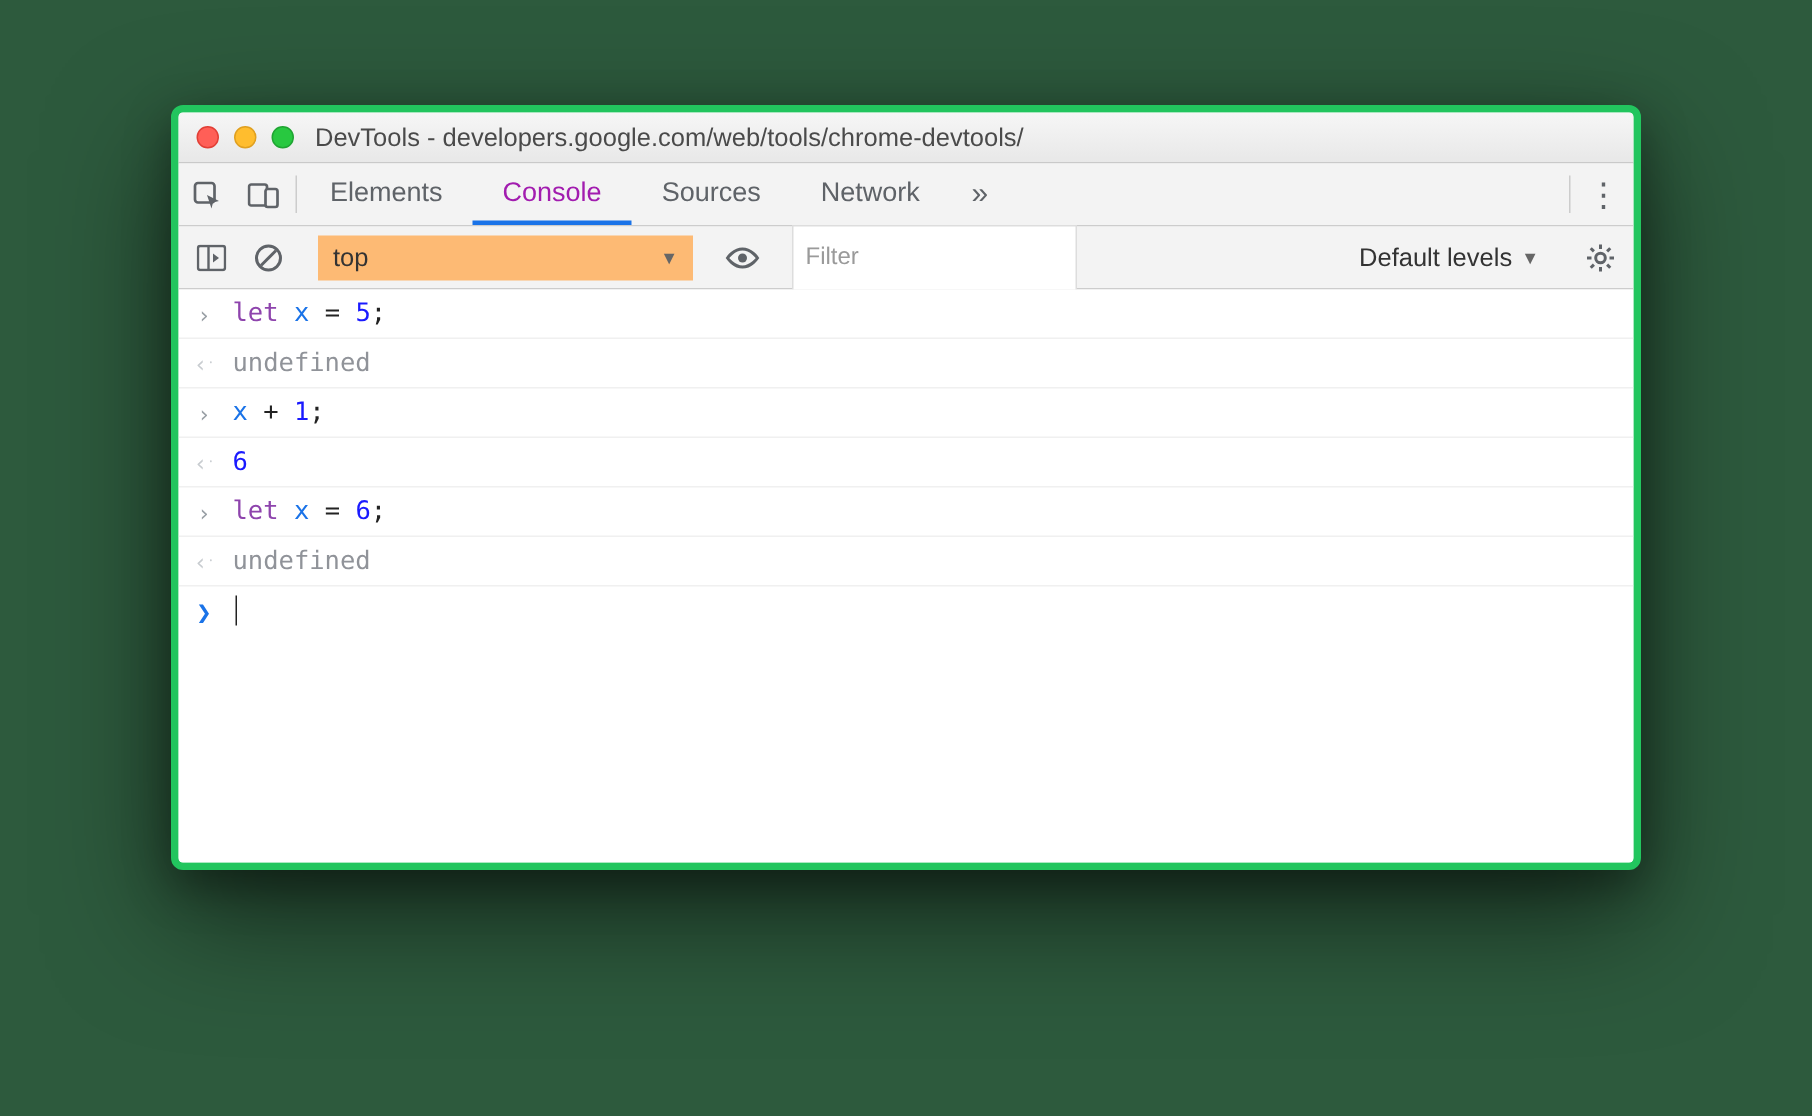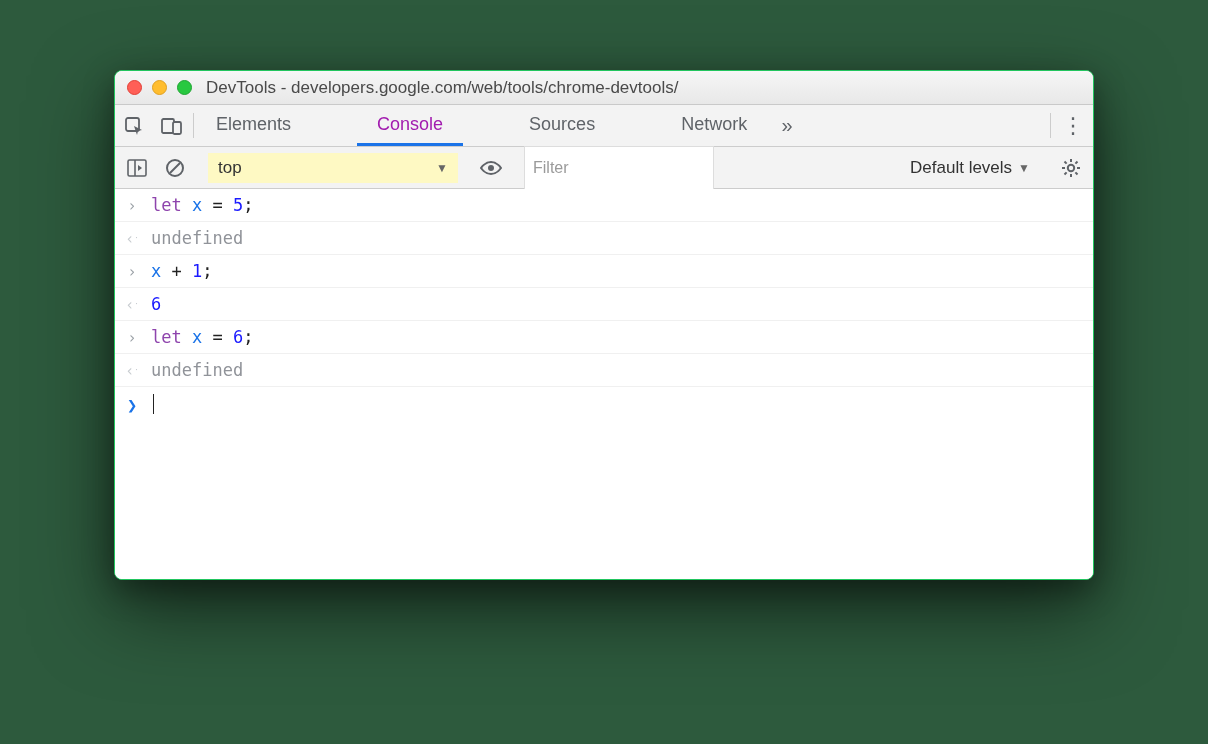--- a/index.html
+++ b/index.html
@@ -15,21 +15,21 @@
   }
   .window {
     width: 980px;
     height: 510px;
     background: #fff;
     border-radius: 8px;
     box-shadow: 0 30px 80px rgba(0,0,0,0.55), 0 10px 30px rgba(0,0,0,0.35);
     overflow: hidden;
     display: flex;
     flex-direction: column;
-    border: 1px solid #22c55e;
+    border: 5px solid #22c55e;
   }
   .titlebar {
     height: 34px;
     background: linear-gradient(#f6f6f6,#e8e8e8);
     border-bottom: 1px solid #c9c9c9;
     display: flex;
     align-items: center;
     padding: 0 12px;
   }
   .traffic { display: flex; gap: 10px; margin-right: 14px; }
@@ -44,21 +44,21 @@
     display: flex;
     align-items: stretch;
     background: #f3f3f3;
   }
   .tabsbar .iconbtn {
     width: 38px;
     display:flex; align-items:center; justify-content:center;
     color:#5f6368;
   }
   .sep { width:1px; background:#ccc; margin: 8px 2px; }
-  .tabs { display:flex; align-items:stretch;gap:46px; }
+  .tabs { display:flex; align-items:stretch; }
   .tab {
     padding: 0 20px;
     display:flex; align-items:center;
     font-size: 18px;
     color:#5f6368;
     cursor:pointer;
     border-bottom: 3px solid transparent;
   }
   .tab.active { color:#a21caf; border-bottom-color:#1a73e8; }
   .tabsbar .spacer { flex:1; }
@@ -73,21 +73,21 @@
     gap:6px;
   }
   .tb-btn {
     width:32px; height:32px;
     display:flex;align-items:center;justify-content:center;
     color:#5f6368;
   }
   .context-select {
     display:flex; align-items:center;
     height:30px; padding:0 10px;
-    background:#fef9c3;
+    background:#fdba74;
     font-size:17px; color:#333;
     min-width:250px;
     justify-content:space-between;
   }
   .tri { color:#666; font-size:12px; }
   .filter-input {
     background:#fff; border:1px solid #ddd;
     height:44px; width:190px;
     font-size:16px; padding:0 8px;
     color:#333;

